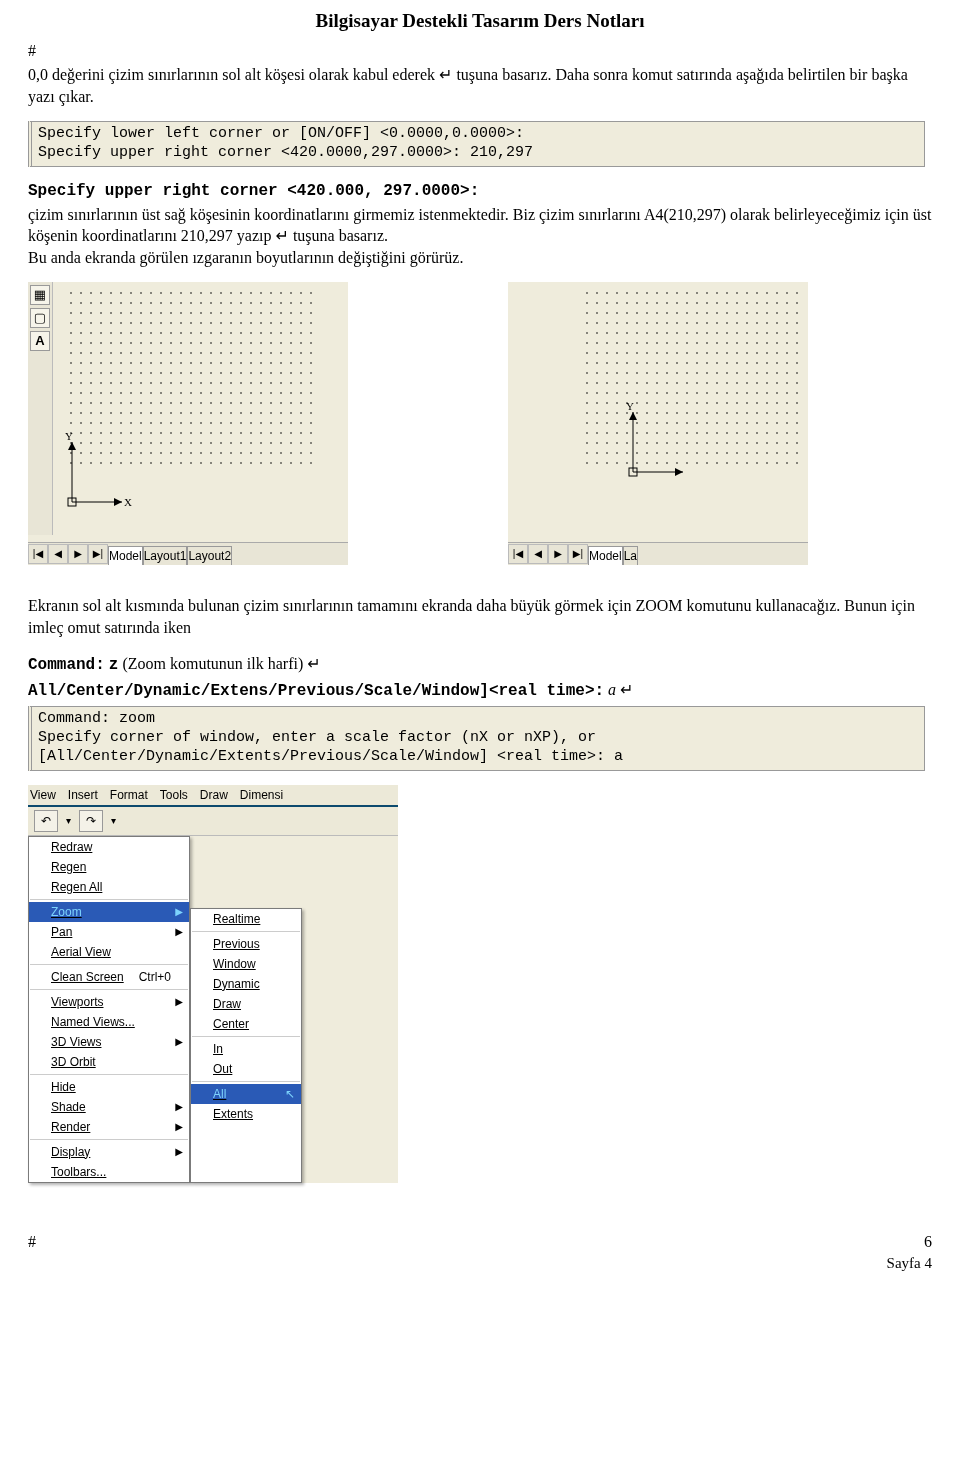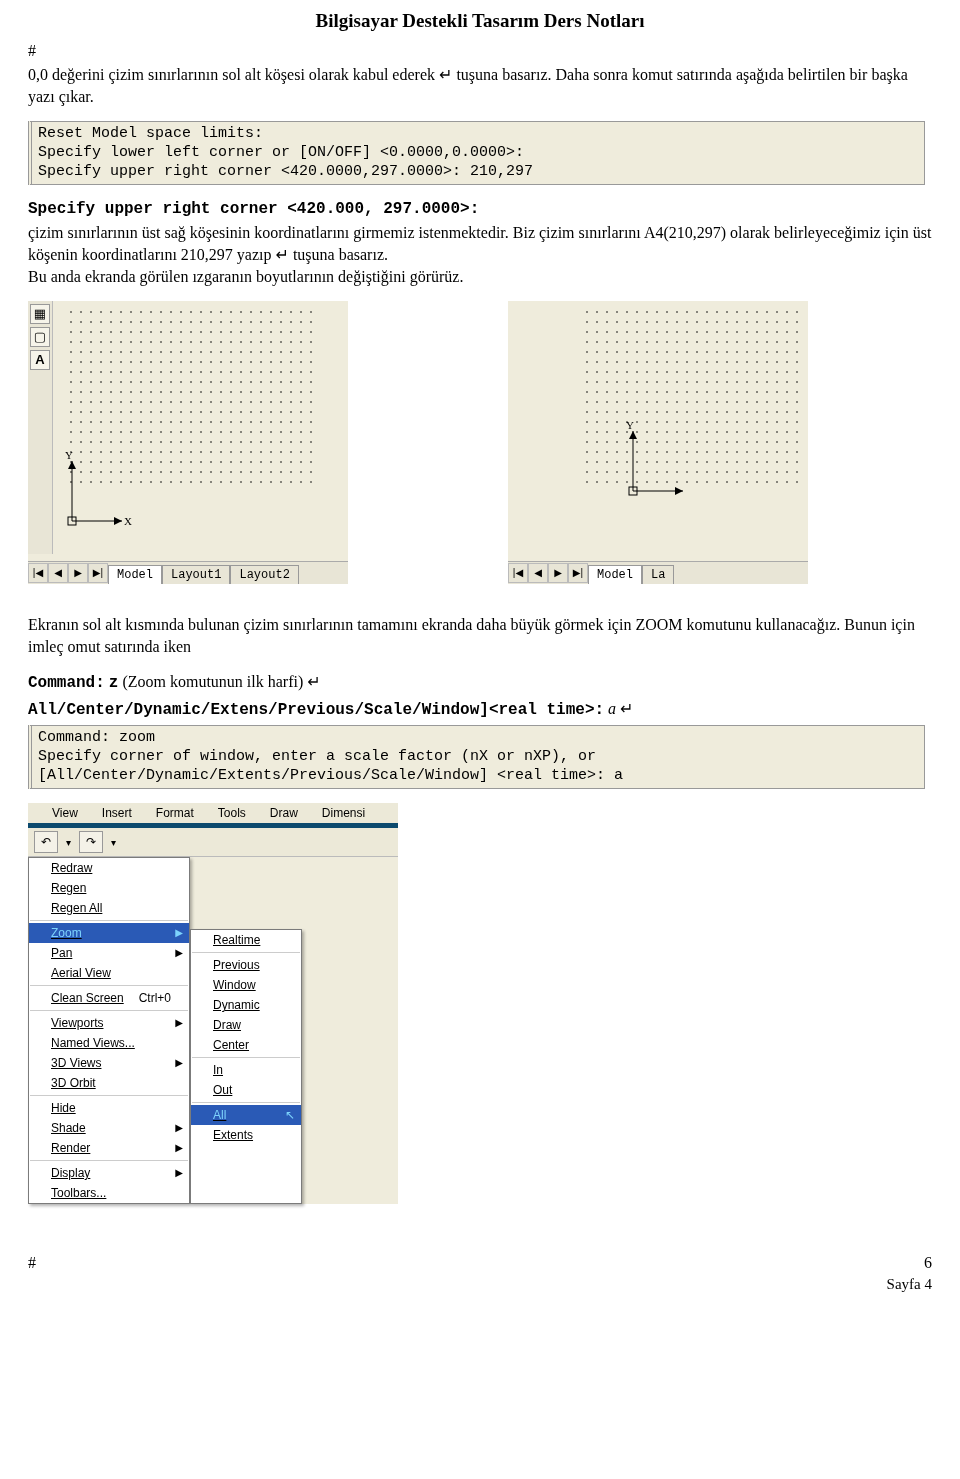--- a/index.html
+++ b/index.html
@@ -94,45 +94,44 @@
     display:flex;
     align-items:center;
     gap:0;
     height:22px;
     font-family:"Tahoma",sans-serif;
     font-size:12px;
     clear:both;
   }
   .navbtn { width:18px;height:18px;text-align:center;line-height:17px;background:#e8e5d6;border:1px solid #bbb;font-size:10px;}
   .tab {
-    padding:2px 8px;
+    padding:2px 0;
     border:1px solid #999;
     border-bottom:none;
     background:#e8e5d6;
     position:relative;
     top:1px;
-    font-family:Liberation Mono, monospace;
   }
   .tab.active { background:#fff; }
   .handwriting { font-family: "Comic Sans MS", cursive; font-style: italic; font-size: 16px; }
   .enter { font-family: Arial, sans-serif; }
   .menurow { display:flex; gap:24px; align-items:flex-start; }
   .lefttxt { flex: 1; }
   .menuss {
     width: 370px;
     background: #efecdc;
     font-family: "Tahoma", "MS Sans Serif", sans-serif;
     font-size: 12px;
   }
   .menubar {
     background:#ece9d8;
-    padding:3px 24px;
-    border-bottom:5px solid #0c4a6e;
-    display:flex;
-    gap:24px;
+    padding:3px 2px;
+    border-bottom:2px solid #0c4a6e;
+    display:flex;
+    gap:12px;
   }
   .toolbar2 {
     background:#ece9d8;
     padding:3px 6px;
     border-bottom:1px solid #bbb;
     display:flex;
     gap:8px;
     align-items:center;
   }
   .toolbtn { width:22px;height:20px;border:1px solid #999;background:#f4f2e8;display:flex;align-items:center;justify-content:center;font-size:12px;}
@@ -178,21 +177,20 @@
 </style>
 </head>
 <body>
 
 <div class="page">
   <div class="title">Bilgisayar Destekli Tasarım Ders Notları</div>
   <div class="hash">#</div>
   <div class="para">0,0 değerini çizim sınırlarının sol alt köşesi olarak kabul ederek ↵ tuşuna basarız. Daha sonra komut satırında aşağıda belirtilen bir başka yazı çıkar.</div>
 
   <div class="cmdbox">
-    <div>Reset Model space limits:</div>
     <div>Specify lower left corner or [ON/OFF] &lt;0.0000,0.0000&gt;:</div>
     <div>Specify upper right corner &lt;420.0000,297.0000&gt;: 210,297</div>
   </div>
 
   <div>
     <span class="mono-bold">Specify upper right corner &lt;420.000, 297.0000&gt;:</span>
   </div>
   <div class="para">
     <span>çizim sınırlarının üst sağ köşesinin koordinatlarını girmemiz istenmektedir. Biz çizim sınırlarını A4(210,297) olarak belirleyeceğimiz için üst köşenin koordinatlarını 210,297 yazıp ↵ tuşuna basarız.</span><br>
     <span>Bu anda ekranda görülen ızgaranın boyutlarının değiştiğini görürüz.</span>

